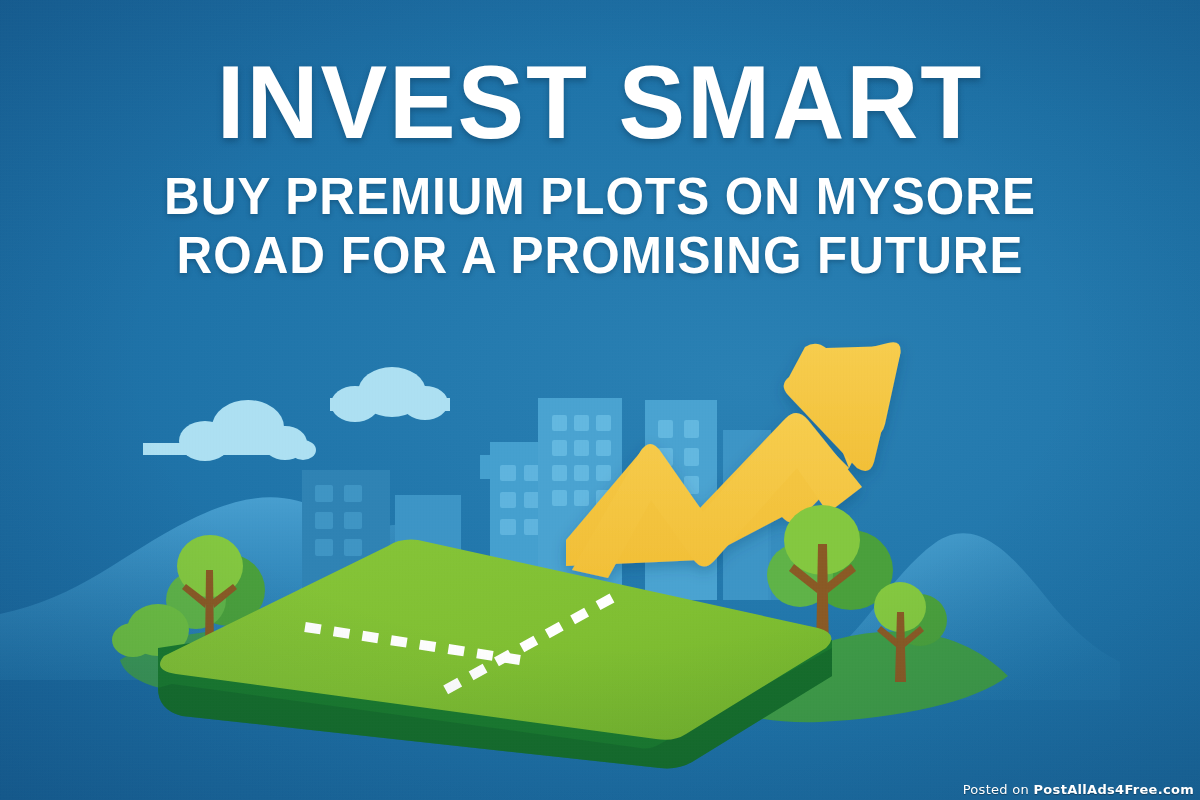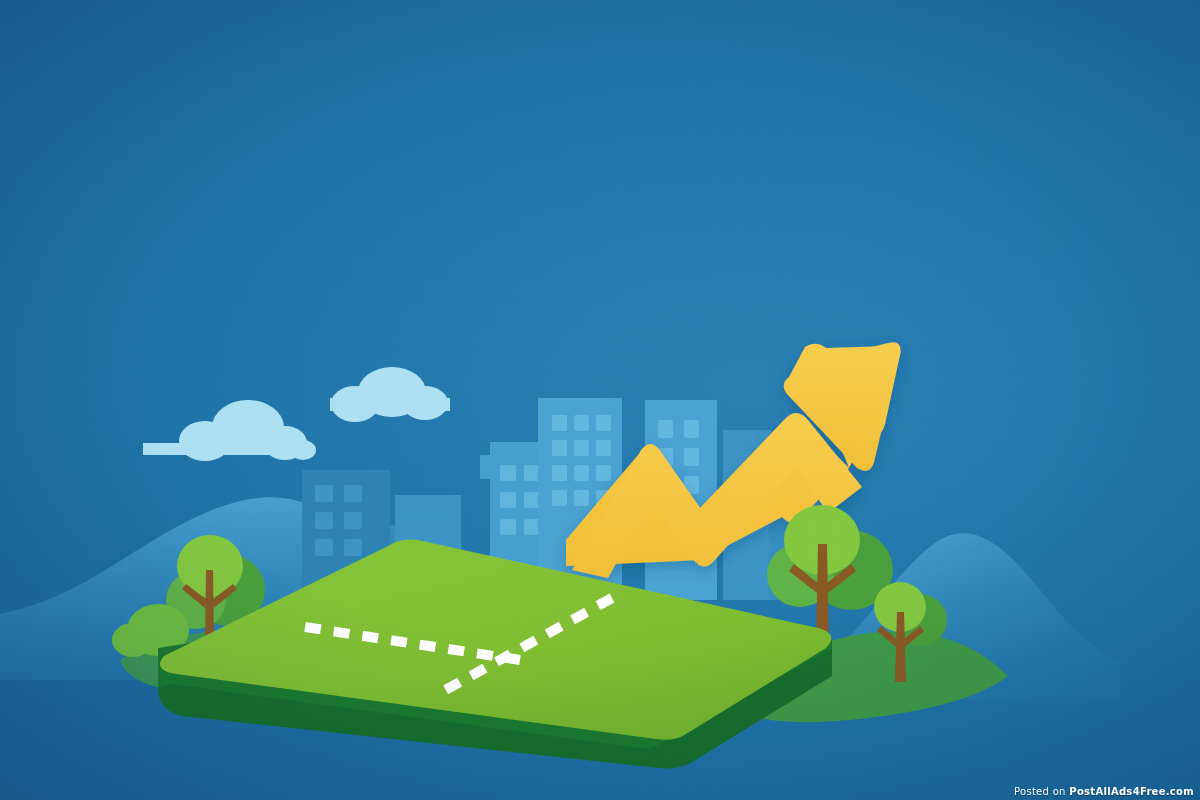--- a/index.html
+++ b/index.html
@@ -76,21 +76,21 @@
     transform: scaleX(.97);
   }
   .subtitle-line { display: block; white-space: nowrap; }
   
   .watermark {
     position: absolute;
     right: 6px;
     bottom: 3px;
     z-index: 20;
     font-family: "DejaVu Sans", sans-serif;
-    font-size: 10px;
+    font-size: 13px;
     color: #ffffff;
     letter-spacing: .3px;
     white-space: nowrap;
     text-shadow: 0 1px 1px rgba(0,0,0,.35);
   }
   .watermark .wm-brand { font-weight: bold; }
 </style>
 </head>
 <body>
 
@@ -347,16 +347,23 @@
       <g stroke="#ffffff" stroke-width="10" stroke-linecap="butt" fill="none">
         <path d="M 305 627 L 520 660" stroke-dasharray="16 13"></path>
         <path d="M 612 598 L 440 693" stroke-dasharray="16 13"></path>
       </g>
     </g>
   </svg>
 
   <div class="sky-noise"></div>
   <div class="vignette"></div>
 
+  <div class="headline-block">
+    <h1 class="title">INVEST SMART</h1>
+    <p class="subtitle">
+      <span class="subtitle-line">BUY PREMIUM PLOTS ON MYSORE</span>
+      <span class="subtitle-line">ROAD FOR A PROMISING FUTURE</span>
+    </p>
+  </div>
 
   <div class="watermark"><span>Posted on </span><span class="wm-brand">PostAllAds4Free.com</span></div>
 
 </div>
 
 </body></html>

